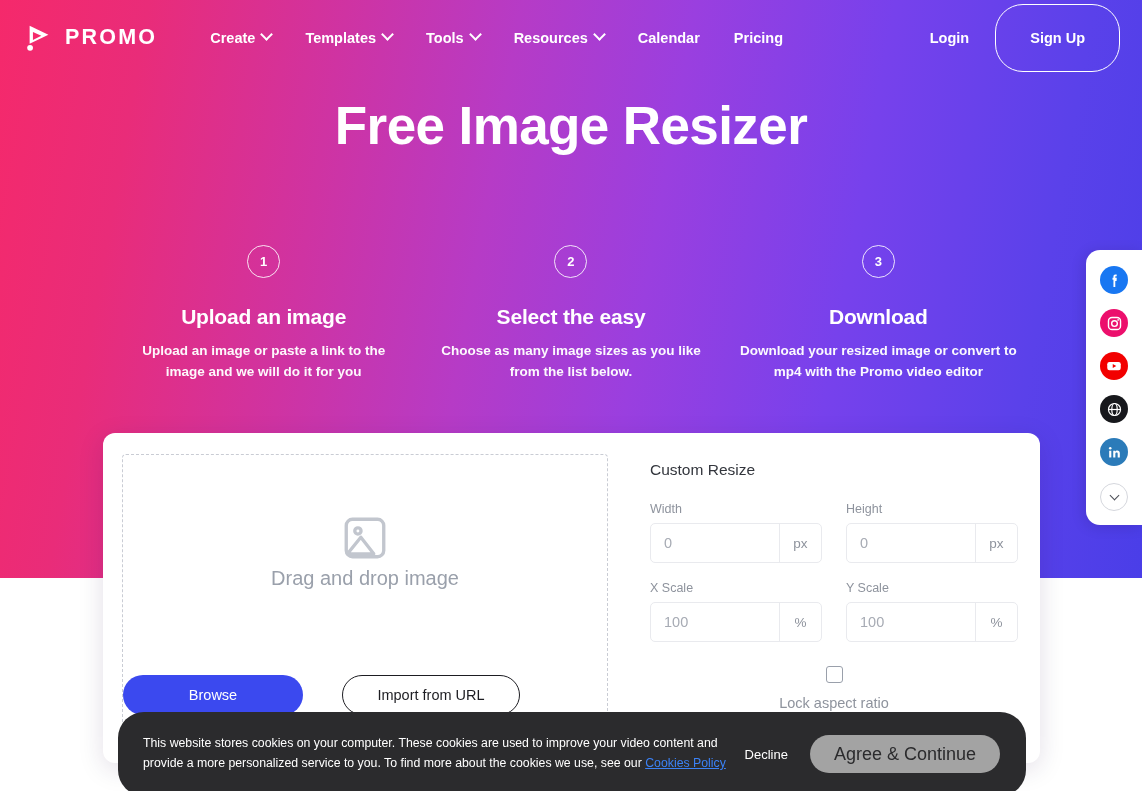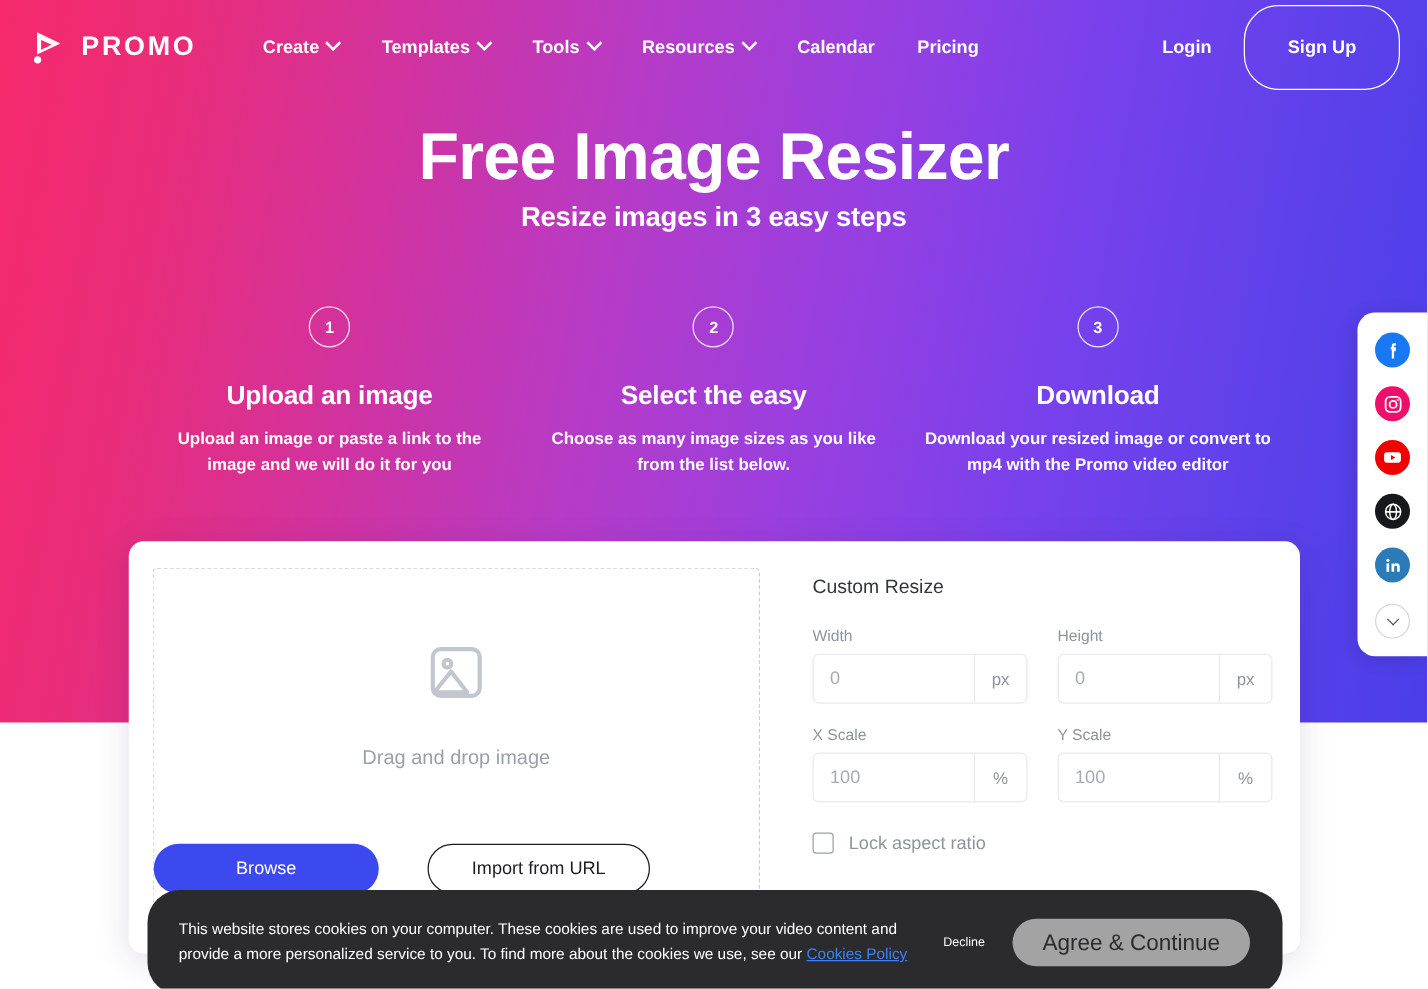--- a/index.html
+++ b/index.html
@@ -190,23 +190,22 @@
     border-radius: 4px;
     position: relative;
     display: flex;
     flex-direction: column;
     align-items: center;
   }
   .ph-icon {
     margin-top: 58px;
   }
   .dz-text {
-    margin-top: 30px;
     color: #9aa0ab;
-    font-size: 16px;
+    font-size: 20px;
     font-weight: 400;
   }
   .dz-buttons {
     position: absolute;
     left: 0; right: 0;
     bottom: 25px;
     display: flex;
     gap: 39px;
   }
   .btn-browse {
@@ -289,20 +288,21 @@
     justify-content: center;
     color: #8e939d;
     font-size: 13.5px;
   }
   .lock-row {
     display: flex;
     align-items: center;
     gap: 12px;
     margin-top: 24px;
     cursor: pointer;
+    flex-direction: column;
   }
   .checkbox {
     width: 17px; height: 17px;
     border: 1.4px solid #9aa0ab;
     border-radius: 3px;
     background: #ffffff;
   }
   .lock-label {
     color: #8e939d;
     font-size: 14.5px;
@@ -375,21 +375,21 @@
     line-height: 1.62;
     padding-right: 14px;
   }
   .cookie-link {
     color: #3b82f6;
     text-decoration: underline;
     cursor: pointer;
   }
   .cookie-decline {
     color: #ffffff;
-    font-size: 10px;
+    font-size: 13px;
     margin-right: 22px;
     cursor: pointer;
     white-space: nowrap;
   }
   .cookie-agree {
     background: #a3a3a3;
     color: #2b2b2d;
     border: none;
     border-radius: 22px;
     height: 38px;
@@ -443,21 +443,20 @@
       </div>
     </div>
 
     <div class="nav-right">
       <div class="login-link">Login</div>
       <button class="signup-btn">Sign Up</button>
     </div>
   </div>
 
   <div class="hero-title">Free Image Resizer</div>
-  <div class="hero-sub">Resize images in 3 easy steps</div>
 
   <div class="steps">
     <div class="step">
       <div class="step-circle">1</div>
       <div class="step-title">Upload an image</div>
       <div class="step-desc">Upload an image or paste a link to the image and we will do it for you</div>
     </div>
     <div class="step">
       <div class="step-circle">2</div>
       <div class="step-title">Select the easy</div>

